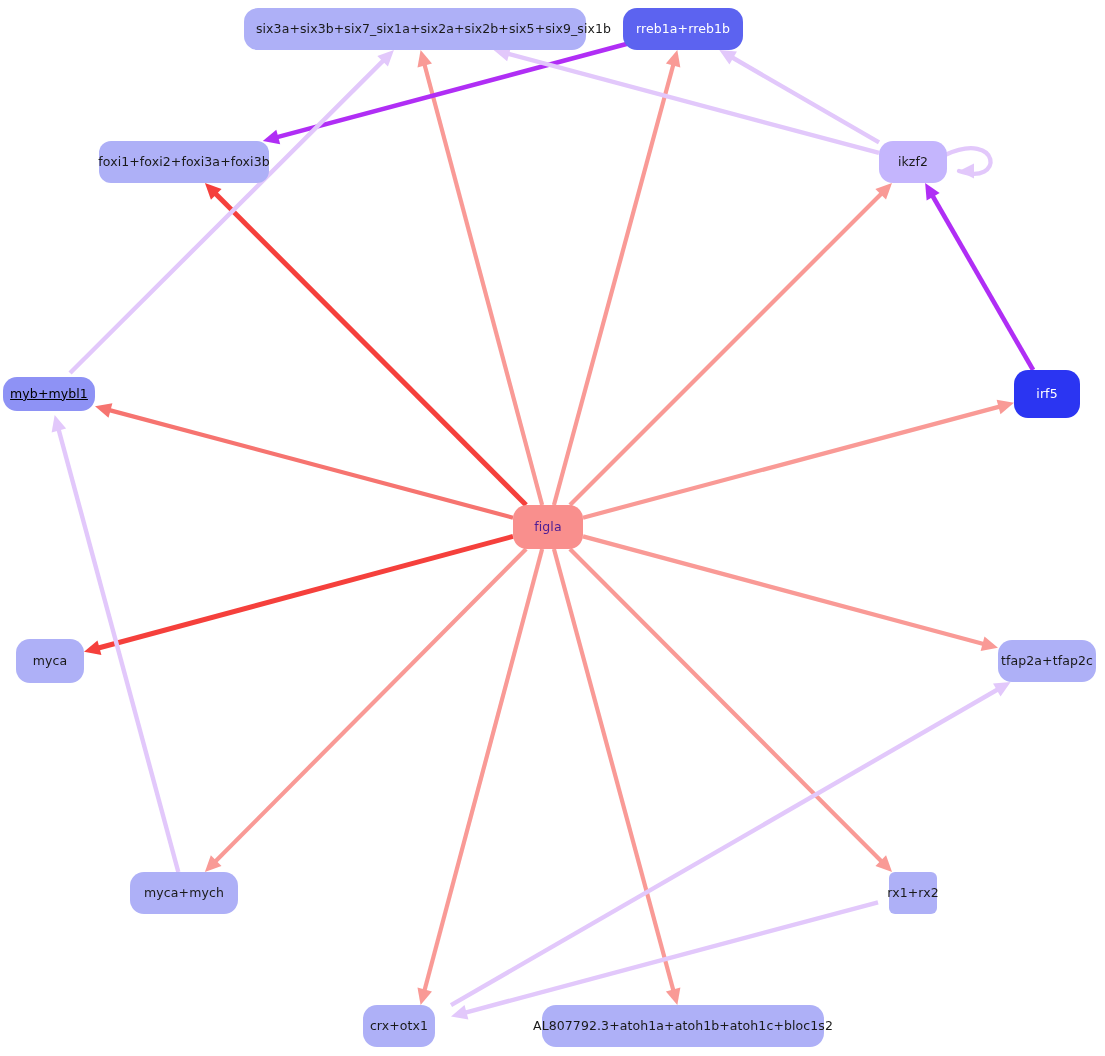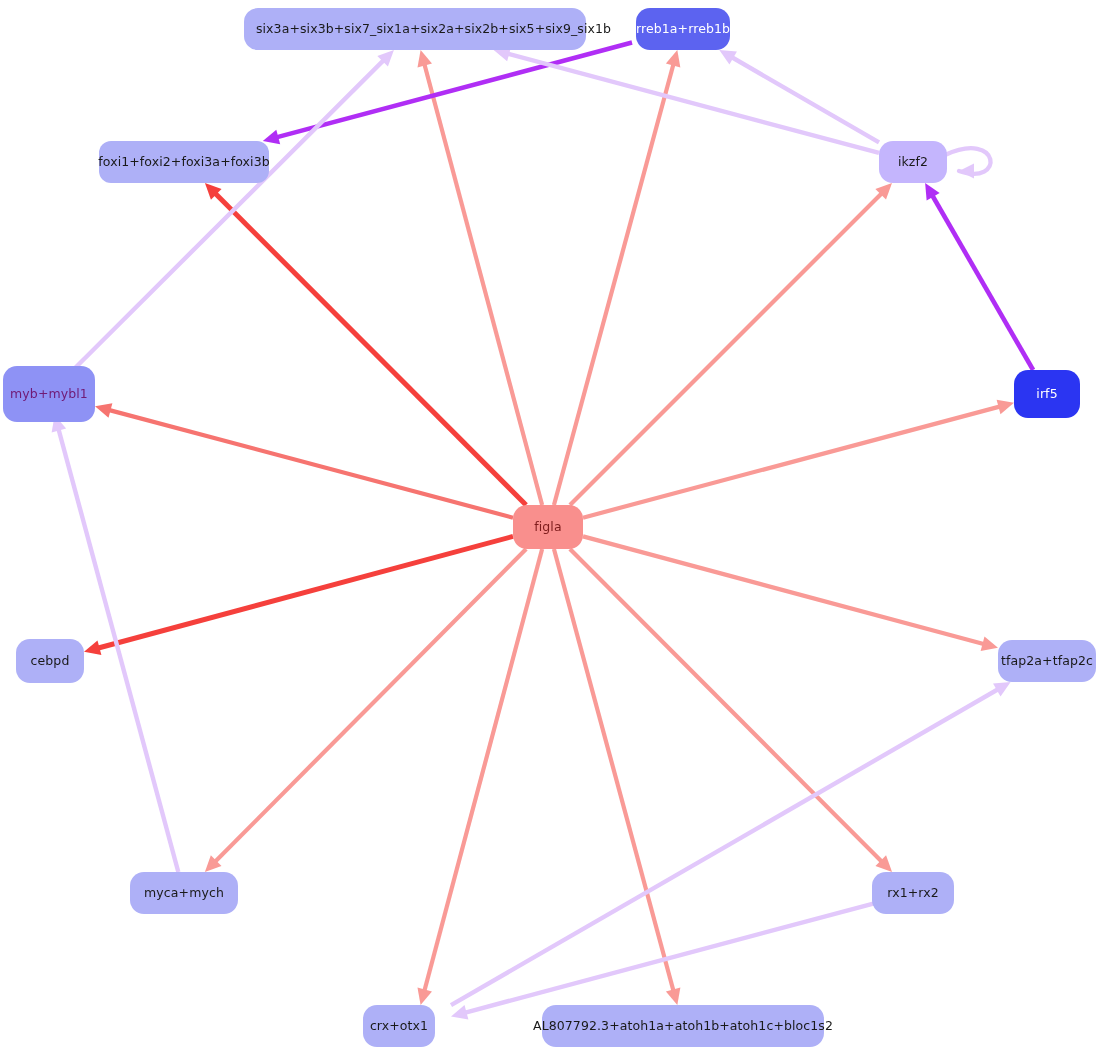--- a/index.html
+++ b/index.html
@@ -126,48 +126,48 @@
       </g>
       <g>
         <line x1="878" y1="902.347389558233" x2="463.55979754067323" y2="1013.0312187290972" stroke="#e2c8fb" stroke-width="4.4" stroke-linecap="butt"></line>
         <polygon points="451,1016.3855421686746 464.52302575799547,1005.0111070464986 468.3933989575079,1019.5031811318909" fill="#e2c8fb"></polygon>
       </g>
     </svg>
   <div id="node-layer">
       <div class="node" style="left: 415px; top: 29px; width: 342px; height: 42px; background: rgb(174, 176, 247); color: rgb(26, 26, 26); padding-left: 37px;">
         <span>six3a+six3b+six7_six1a+six2a+six2b+six5+six9_six1b</span>
       </div>
-      <div class="node" style="left: 683px; top: 29px; width: 94px; height: 42px; background: rgb(92, 99, 240); color: rgb(255, 255, 255);">
+      <div class="node" style="left: 683px; top: 29px; width: 120px; height: 42px; background: rgb(92, 99, 240); color: rgb(255, 255, 255);">
         <span>rreb1a+rreb1b</span>
       </div>
       <div class="node" style="left: 184px; top: 162px; width: 170px; height: 42px; background: rgb(174, 176, 247); color: rgb(26, 26, 26); border-radius: 12px;">
         <span>foxi1+foxi2+foxi3a+foxi3b</span>
       </div>
       <div class="node" style="left: 913px; top: 162px; width: 68px; height: 42px; background: #c4b5fd; color: rgb(26, 26, 26);">
         <span>ikzf2</span>
       </div>
-      <div class="node" style="left: 49px; top: 394px; width: 92px; height: 56px; background: rgb(142, 146, 245); color: #701a75;">
+      <div class="node" style="left: 49px; top: 394px; width: 92px; height: 34px; background: rgb(142, 146, 245); color: #000000; text-decoration: underline;">
         <span>myb+mybl1</span>
       </div>
       <div class="node" style="left: 1047px; top: 394px; width: 66px; height: 48px; background: rgb(43, 53, 242); color: rgb(255, 255, 255);">
         <span>irf5</span>
       </div>
-      <div class="node" style="left: 548px; top: 527px; width: 70px; height: 44px; background: rgb(249, 143, 141); color: #7f1d1d;">
+      <div class="node" style="left: 548px; top: 527px; width: 70px; height: 44px; background: rgb(249, 143, 141); color: #4c1d95;">
         <span>figla</span>
       </div>
       <div class="node" style="left: 50px; top: 661px; width: 68px; height: 44px; background: rgb(174, 176, 247); color: rgb(26, 26, 26);">
-        <span>cebpd</span>
+        <span>myca</span>
       </div>
       <div class="node" style="left: 1047px; top: 661px; width: 98px; height: 42px; background: rgb(174, 176, 247); color: rgb(26, 26, 26); align-items: center;">
         <span>tfap2a+tfap2c</span>
       </div>
       <div class="node" style="left: 184px; top: 893px; width: 108px; height: 42px; background: rgb(174, 176, 247); color: rgb(26, 26, 26);">
         <span>myca+mych</span>
       </div>
-      <div class="node" style="left: 913px; top: 893px; width: 82px; height: 42px; background: rgb(174, 176, 247); color: rgb(26, 26, 26);">
+      <div class="node" style="left: 913px; top: 893px; width: 48px; height: 42px; background: rgb(174, 176, 247); color: rgb(26, 26, 26); border-radius: 6px;">
         <span>rx1+rx2</span>
       </div>
       <div class="node" style="left: 399px; top: 1026px; width: 72px; height: 42px; background: rgb(174, 176, 247); color: rgb(26, 26, 26);">
         <span>crx+otx1</span>
       </div>
       <div class="node" style="left: 683px; top: 1026px; width: 282px; height: 42px; background: rgb(174, 176, 247); color: rgb(26, 26, 26);">
         <span>AL807792.3+atoh1a+atoh1b+atoh1c+bloc1s2</span>
       </div>
     </div>
 </div>

